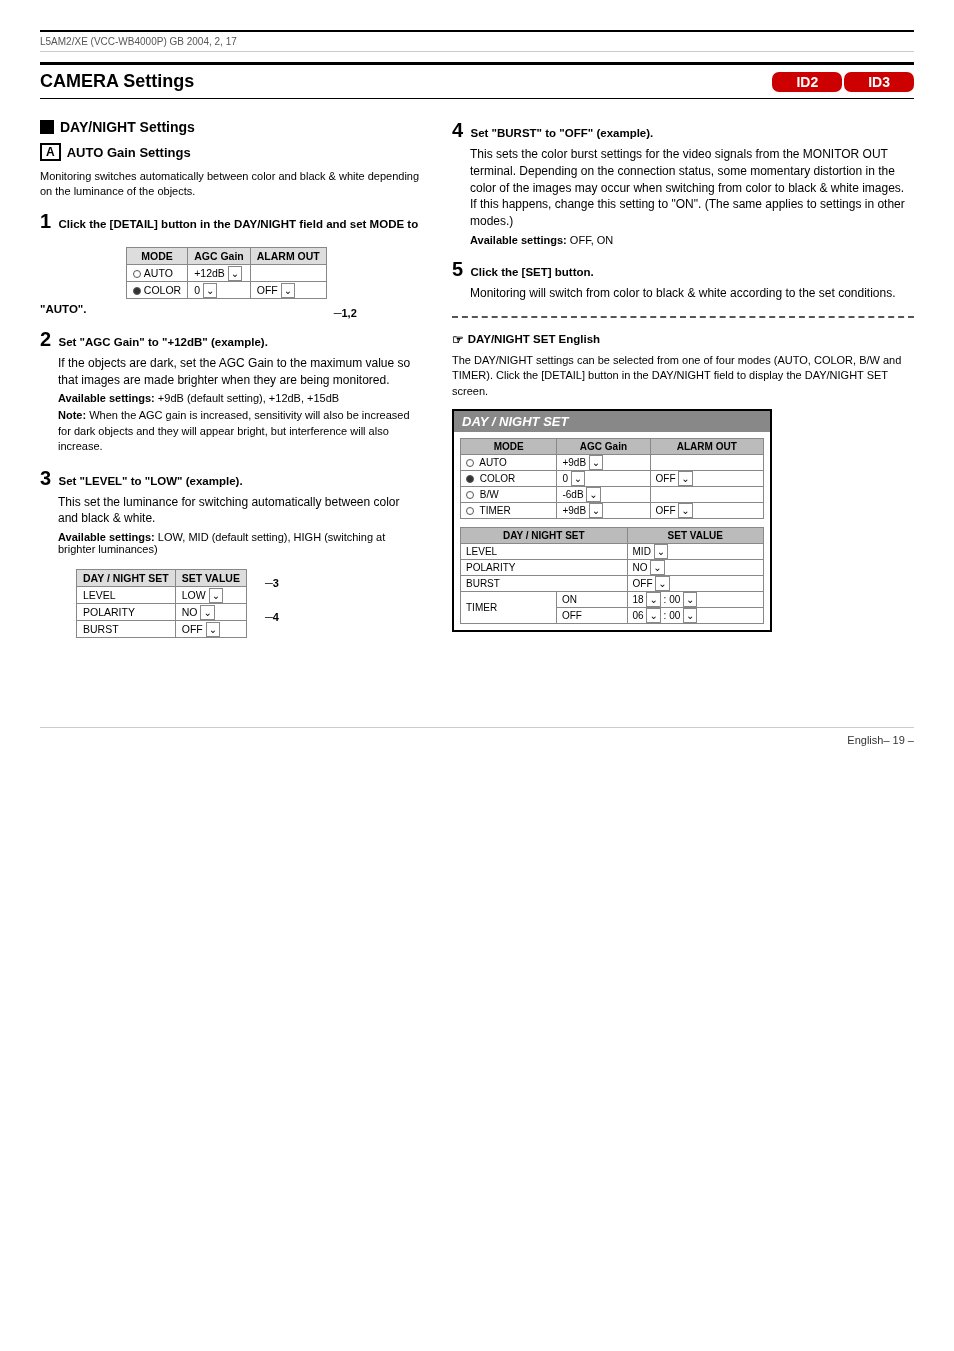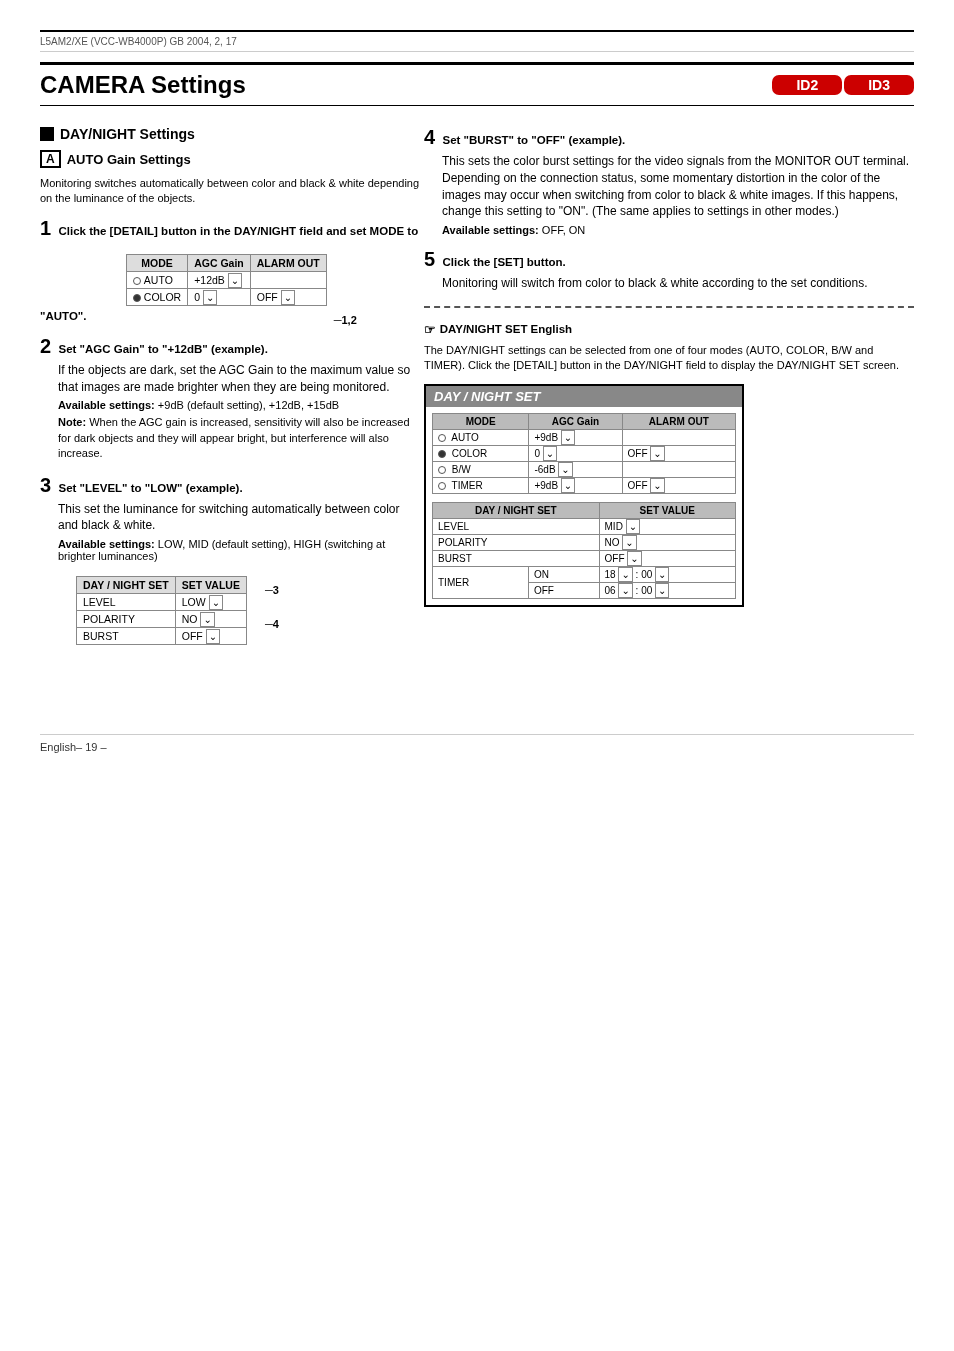--- a/index.html
+++ b/index.html
@@ -38,40 +38,40 @@
     .title-bar {
       display: flex;
       justify-content: space-between;
       align-items: center;
       border-top: 3px solid #000;
       border-bottom: 1px solid #000;
       padding: 6px 0;
       margin-bottom: 14px;
     }
     .title-bar h1 {
-      font-size: 24px;
+      font-size: 18px;
       font-weight: bold;
     }
     .id-badges {
       display: flex;
       gap: 2px;
     }
     .id-badge {
       background: #cc0000;
       color: #fff;
       font-size: 14px;
       font-weight: bold;
       padding: 2px 24px;
       border-radius: 7px;
     }
 
     
     .two-col {
       display: flex;
-      gap: 4px;
+      gap: 32px;
       margin-top: 20px;
     }
     .col-left {
       flex: 0 0 380px;
     }
     .col-right {
       flex: 1;
     }
 
     
@@ -264,21 +264,21 @@
     .ref-icon {
       font-size: 13px;
     }
 
     
     .footer-bar {
       border-top: 1px solid #ccc;
       margin: 20px 40px 0 40px;
       padding: 6px 0;
       display: flex;
-      justify-content: flex-start;
+      justify-content: flex-end;
       font-size: 11px;
       color: #333;
     }
 
     .small-table-wrapper {
       margin: 6px 0 6px 18px;
       position: relative;
       display: inline-block;
     }
     .marker-right {

